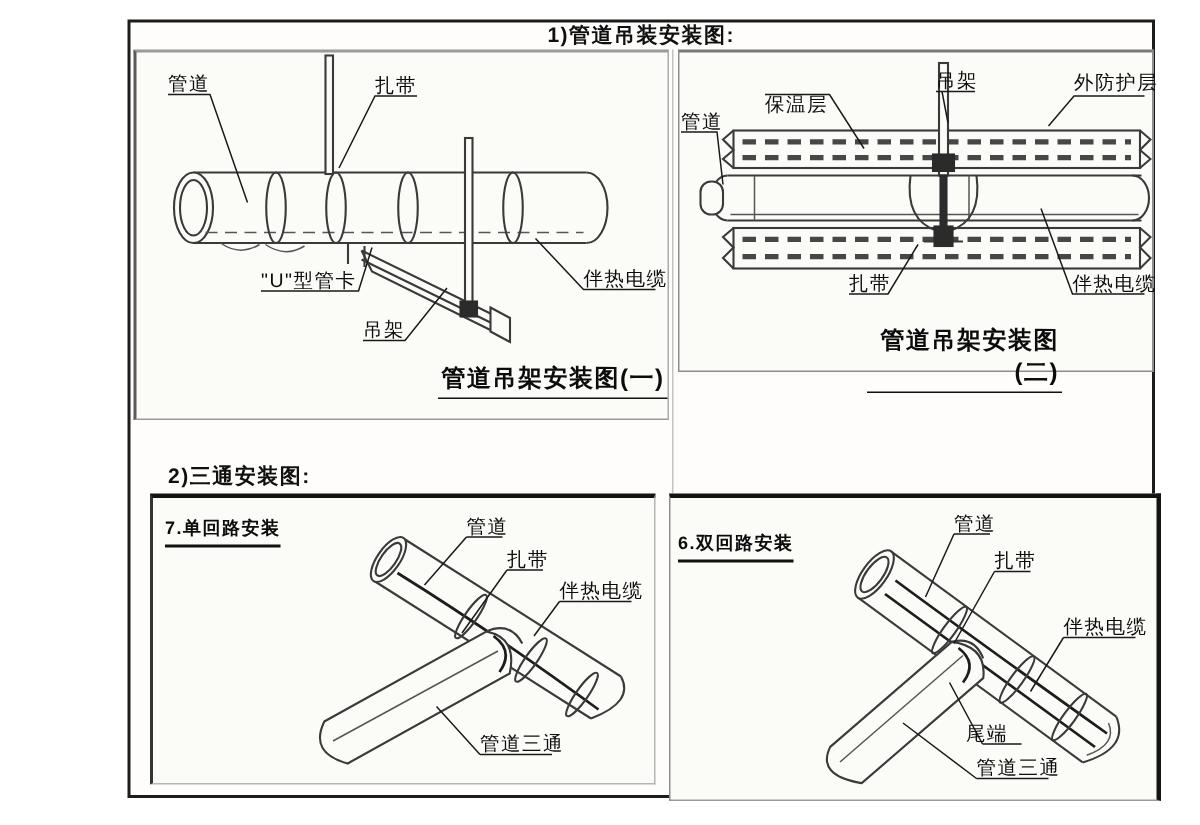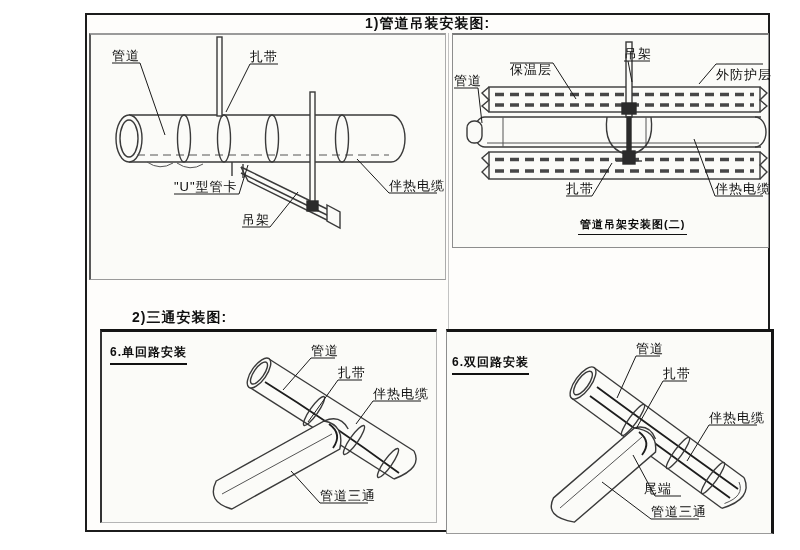--- a/index.html
+++ b/index.html
@@ -2,34 +2,34 @@
 <html><head>
 <meta charset="utf-8">
 <style>
   html,body{margin:0;padding:0;background:#fff;}
   .page{position:relative;width:800px;height:550px;background:#fff;overflow:hidden;
         font-family:"Liberation Sans","DejaVu Sans",sans-serif;color:#0c0c0c;margin-left:32px;}
   .outer{position:absolute;left:53px;top:13px;width:681px;height:515px;
          border:2px solid #1c1c1c;background:#fefdfb;}
   .sec-title{position:absolute;font-size:14px;font-weight:bold;letter-spacing:1px;color:#101010;white-space:nowrap;}
   .t1{left:53px;top:15px;width:685px;text-align:center;}
-  .t2{left:68px;top:309px;padding-left:32px;}
+  .t2{left:48px;top:309px;padding-left:32px;}
   .vdiv{position:absolute;left:416px;top:33px;width:1px;height:296px;background:#c3c3c3;}
   .panel{position:absolute;background:#fbfbf8;}
   .p1{left:57px;top:33px;width:354px;height:244px;
       border-left:2px solid #5a5a5a;border-top:2px solid #9a9a9a;border-right:1px solid #ababab;border-bottom:1px solid #9a9a9a;}
   .p2{left:420px;top:33px;width:315px;height:212px;
       border:1px solid #8d8d8d;border-top:2px solid #7a7a7a;}
   .p3{left:68px;top:329px;width:334px;height:190px;
       border-top:3px solid #141414;border-left:2px solid #333;border-right:1px solid #b5b5b5;border-bottom:1px solid #b5b5b5;}
   .p4{left:414px;top:329px;width:324px;height:201px;
       border-top:3px solid #141414;border-right:3px solid #141414;border-left:1px solid #8d8d8d;border-bottom:1px solid #9a9a9a;}
   .panel svg{position:absolute;left:0;top:0;}
   .lbl{position:absolute;font-size:13px;font-weight:normal;letter-spacing:1px;white-space:nowrap;color:#0c0c0c;}
-  .cap{position:absolute;font-size:11px;font-weight:bold;letter-spacing:1px;text-align:left;}
+  .cap{position:absolute;font-size:16px;font-weight:bold;letter-spacing:1px;text-align:right;}
   .cap span{display:inline-block;border-bottom:1.5px solid #111;padding:0 2px 2px 2px;}
   .sub{position:absolute;font-size:12px;font-weight:bold;letter-spacing:1px;border-bottom:2px solid #111;padding-bottom:2px;white-space:nowrap;}
   .draw path,.draw ellipse,.draw rect{stroke:#3a3a3a;stroke-width:1.4;fill:none;}
   .draw .wfill{fill:#fbfbf8;}
   .draw .dark{fill:#2b2b2b;stroke:#2b2b2b;}
   .draw .thin{stroke-width:1;stroke:#555;}
   .draw .ins{stroke:#474747;stroke-width:3.5;stroke-dasharray:9 6;}
   .draw .cable{stroke:#1d1d1d;stroke-width:1.8;}
   .leader path{stroke:#1a1a1a;stroke-width:1;fill:none;}
 </style>
@@ -73,20 +73,23 @@
         <path d="M83 159 H148 L157 130"></path>
         <path d="M151 192 H179 L207 157"></path>
         <path d="M346 158 H298 L266 124"></path>
       </g>
     </svg>
     <div class="lbl" style="left:21px;top:12px;">管道</div>
     <div class="lbl" style="left:159px;top:13px;">扎带</div>
     <div class="lbl" style="left:83px;top:143px;">"U"型管卡</div>
     <div class="lbl" style="left:151px;top:176px;">吊架</div>
     <div class="lbl" style="left:298px;top:142px;">伴热电缆</div>
+    <div class="cap" style="left:0;top:207px;width:354px;">
+      <span>管道吊架安装图(一)</span>
+    </div>
   </div>
 
   <div class="panel p2">
     <svg width="315" height="212" viewBox="0 0 315 212">
       <g class="draw">
         <rect x="36" y="52" width="271" height="25" class="wfill"></rect>
         <path d="M36 52 l-7 6 7 7 -7 6 7 6"></path>
         <path d="M307 52 l7 6 -7 7 7 6 -7 6"></path>
         <path d="M42 59.5 H301" class="ins"></path>
         <path d="M42 70 H301" class="ins"></path>
@@ -116,21 +119,21 @@
         <path d="M57 28 H100 L123 64"></path>
         <path d="M171 26 H197 M175 26 L179 47"></path>
         <path d="M310 29 H263 L246 49"></path>
         <path d="M113 161 H139 L159 128"></path>
         <path d="M310 161 H262 L241 104"></path>
       </g>
     </svg>
     <div class="lbl" style="left:1px;top:37px;">管道</div>
     <div class="lbl" style="left:57px;top:26px;">保温层</div>
     <div class="lbl" style="left:171px;top:10px;">吊架</div>
-    <div class="lbl" style="left:263px;top:31px;text-align:right;">外防护层</div>
+    <div class="lbl" style="left:263px;top:11px;text-align:right;">外防护层</div>
     <div class="lbl" style="left:113px;top:145px;">扎带</div>
     <div class="lbl" style="left:262px;top:145px;">伴热电缆</div>
     <div class="cap" style="left:125px;top:182px;width:130px;">
       <span>管道吊架安装图(二)</span>
     </div>
   </div>
 
   <div class="sec-title t2">2)三通安装图:</div>
 
   <div class="panel p3">
@@ -150,21 +153,21 @@
         <path d="M222.2 89 q16 -7 24 8"></path>
         <path d="M227 92 q14 10 4 24" class="cable"></path>
       </g>
       <g class="leader">
         <path d="M209 26 H233 M209 26 L181 58"></path>
         <path d="M236 48 H260 M236 48 L206 90"></path>
         <path d="M271 69 H319 M271 69 L254 92"></path>
         <path d="M218 171 H266 M218 171 L189 139"></path>
       </g>
     </svg>
-    <div class="sub" style="left:8px;top:12px;">6.单回路安装</div>
+    <div class="sub" style="left:8px;top:12px;">7.单回路安装</div>
     <div class="lbl" style="left:209px;top:10px;">管道</div>
     <div class="lbl" style="left:236px;top:32px;">扎带</div>
     <div class="lbl" style="left:271px;top:53px;">伴热电缆</div>
     <div class="lbl" style="left:218px;top:155px;">管道三通</div>
   </div>
 
   <div class="panel p4">
     <svg width="324" height="201" viewBox="0 0 324 201">
       <g class="draw">
         <path d="M147.2 35.7 L297.2 145.7"></path>

